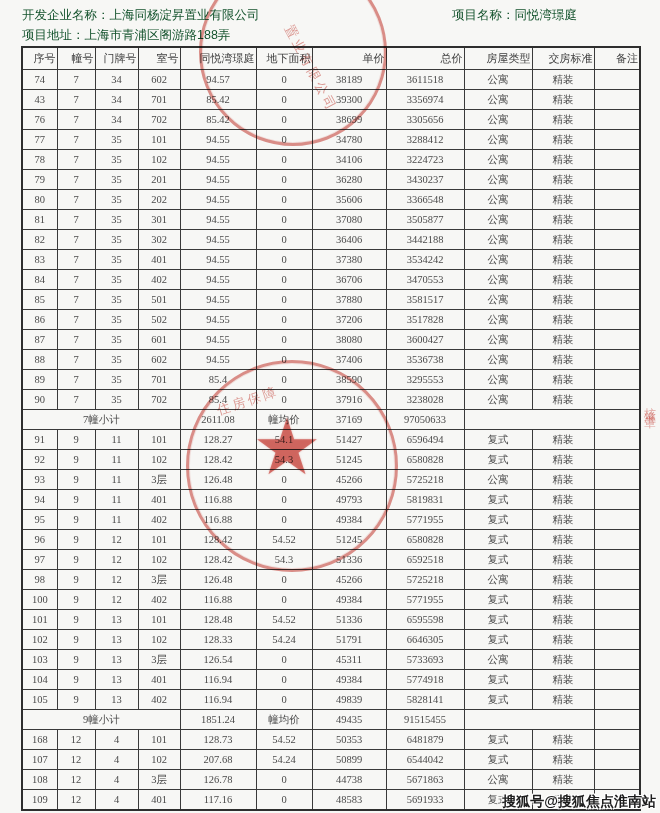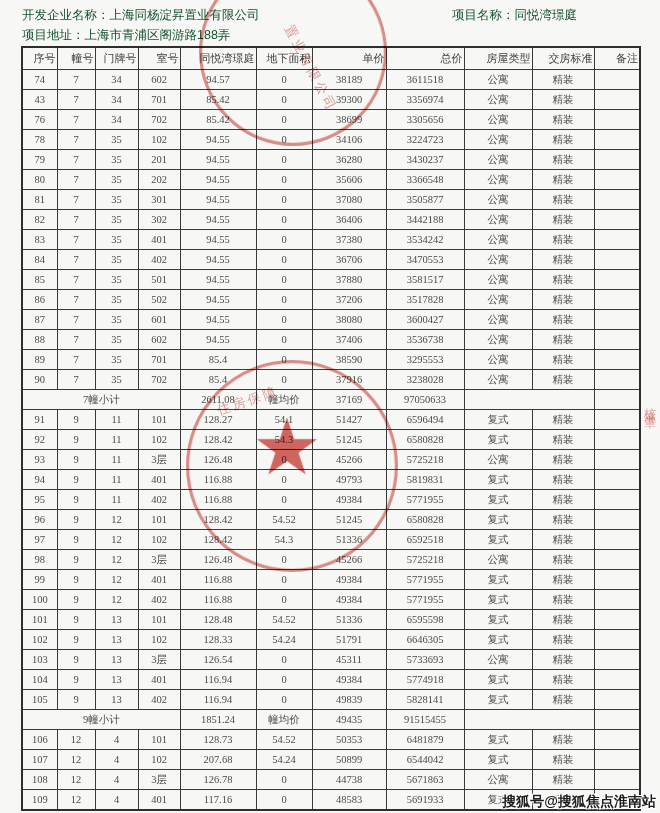--- a/index.html
+++ b/index.html
@@ -129,20 +129,33 @@
         <td>702</td>
         <td>85.42</td>
         <td>0</td>
         <td>38699</td>
         <td>3305656</td>
         <td>公寓</td>
         <td>精装</td>
         <td></td>
       </tr>
       <tr>
+        <td>77</td>
+        <td>7</td>
+        <td>35</td>
+        <td>101</td>
+        <td>94.55</td>
+        <td>0</td>
+        <td>34780</td>
+        <td>3288412</td>
+        <td>公寓</td>
+        <td>精装</td>
+        <td></td>
+      </tr>
+      <tr>
         <td>78</td>
         <td>7</td>
         <td>35</td>
         <td>102</td>
         <td>94.55</td>
         <td>0</td>
         <td>34106</td>
         <td>3224723</td>
         <td>公寓</td>
         <td>精装</td>
@@ -411,33 +424,20 @@
         <td>3层</td>
         <td>126.48</td>
         <td>0</td>
         <td>45266</td>
         <td>5725218</td>
         <td>公寓</td>
         <td>精装</td>
         <td></td>
       </tr>
       <tr>
-        <td>99</td>
-        <td>9</td>
-        <td>12</td>
-        <td>401</td>
-        <td>116.88</td>
-        <td>0</td>
-        <td>49384</td>
-        <td>5771955</td>
-        <td>复式</td>
-        <td>精装</td>
-        <td></td>
-      </tr>
-      <tr>
         <td>100</td>
         <td>9</td>
         <td>12</td>
         <td>402</td>
         <td>116.88</td>
         <td>0</td>
         <td>49384</td>
         <td>5771955</td>
         <td>复式</td>
         <td>精装</td>
@@ -511,21 +511,21 @@
       <tr>
         <td colspan="4">9幢小计</td>
         <td colspan="1">1851.24</td>
         <td colspan="1">幢均价</td>
         <td colspan="1">49435</td>
         <td colspan="1">91515455</td>
         <td colspan="2"></td>
         <td colspan="1"></td>
       </tr>
       <tr>
-        <td>106</td>
+        <td>168</td>
         <td>12</td>
         <td>4</td>
         <td>101</td>
         <td>128.73</td>
         <td>54.52</td>
         <td>50353</td>
         <td>6481879</td>
         <td>复式</td>
         <td>精装</td>
         <td></td>

